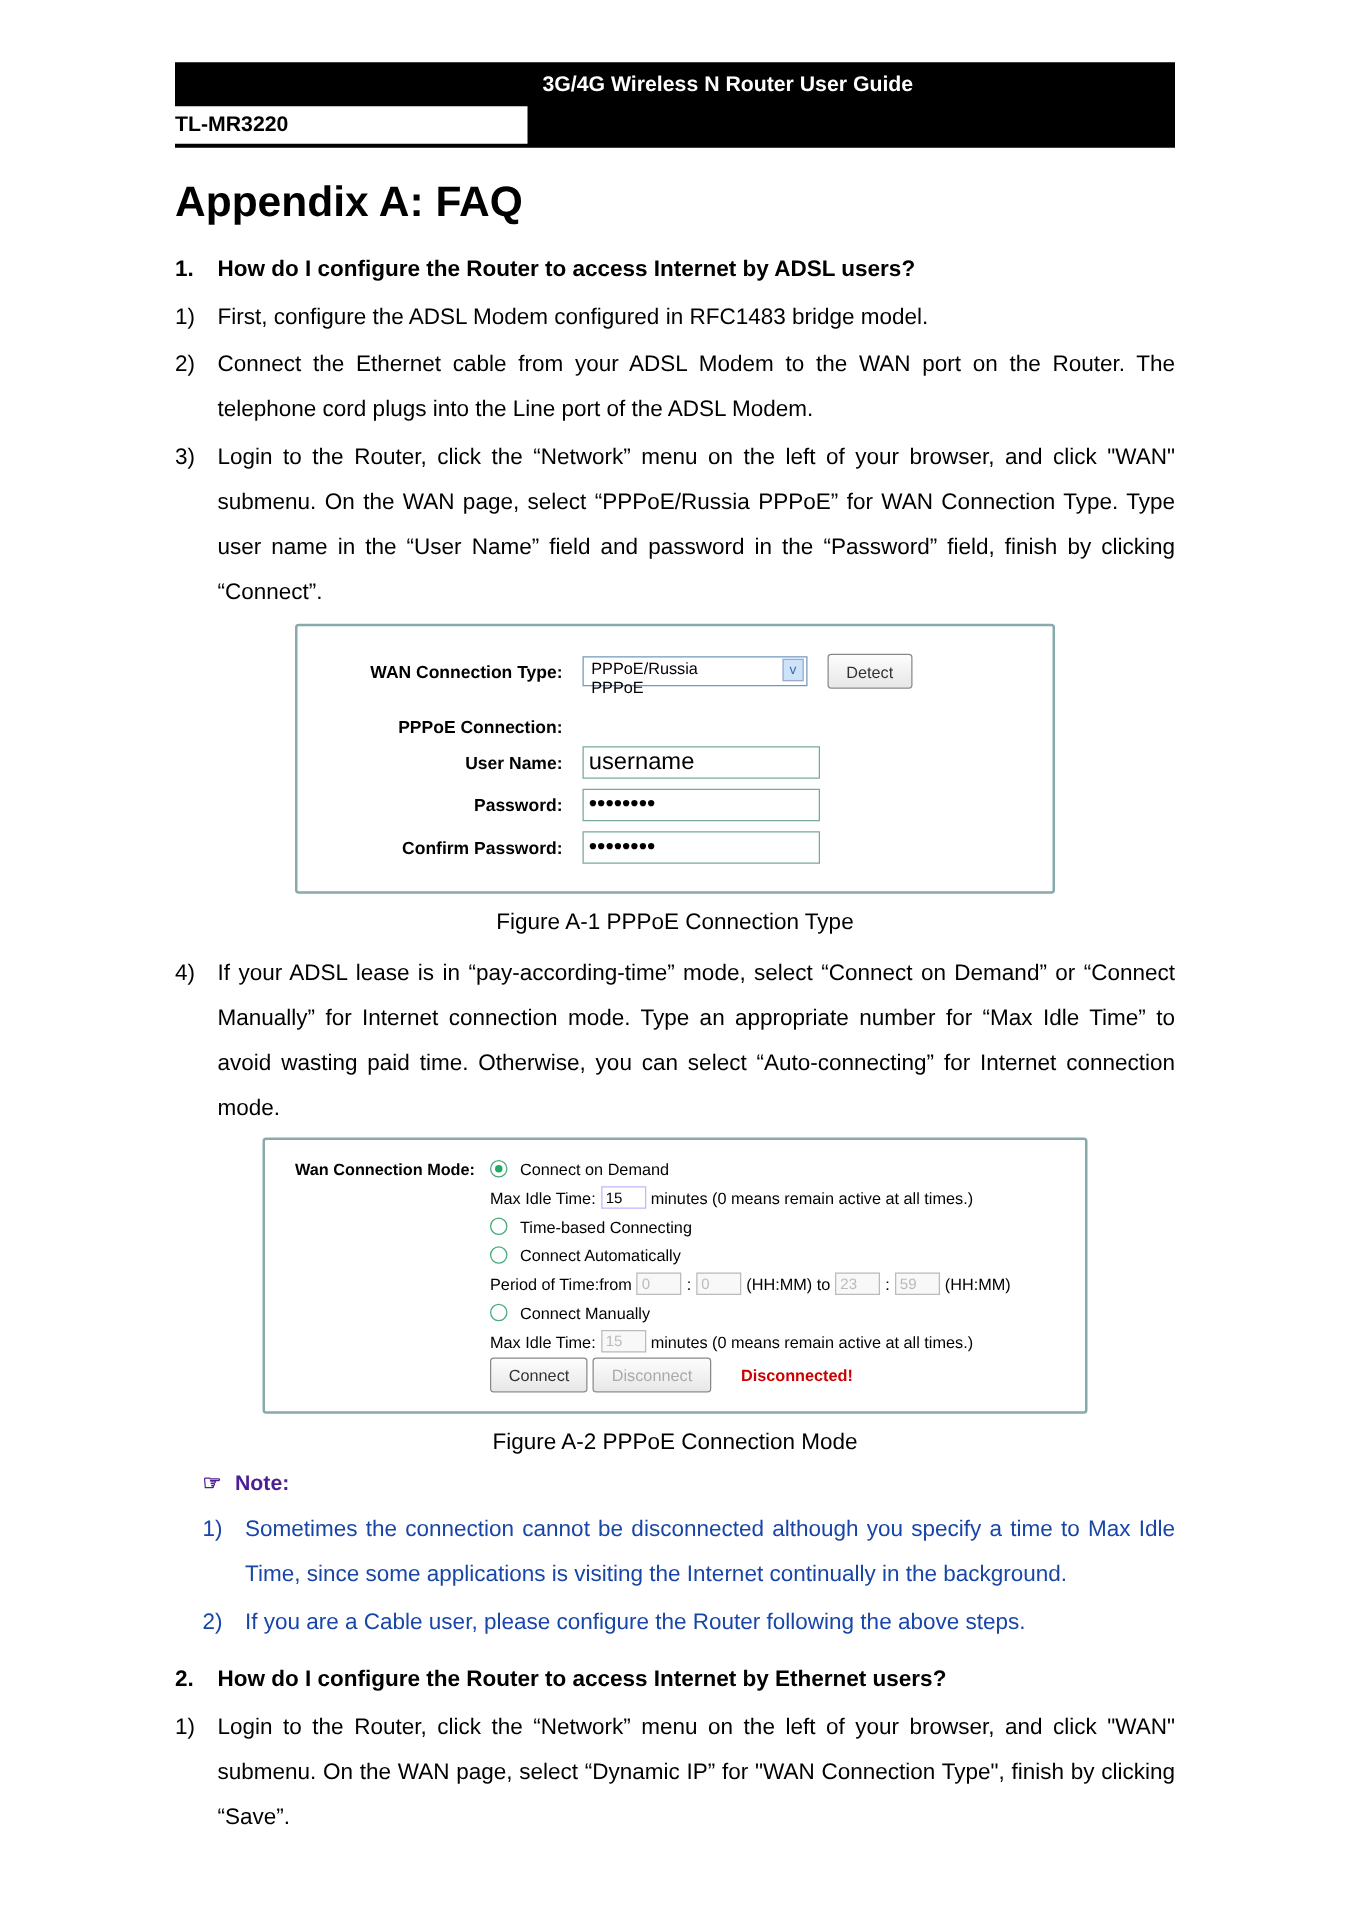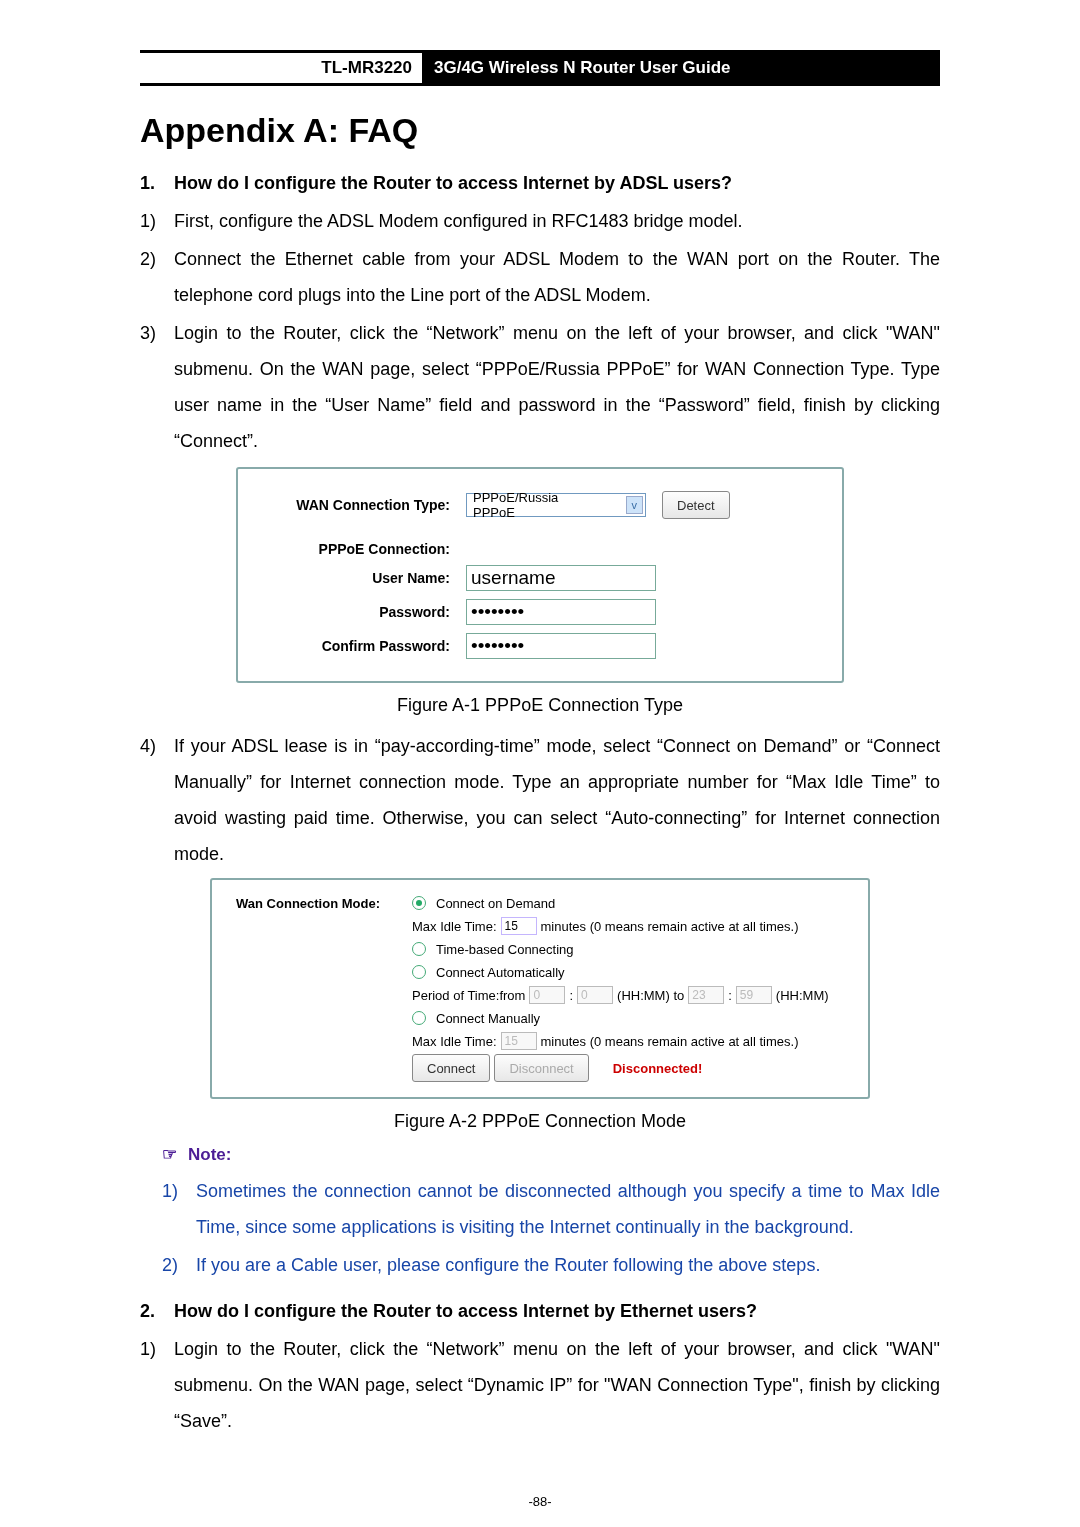--- a/index.html
+++ b/index.html
@@ -21,21 +21,21 @@
     display: flex;
     font-weight: bold;
     font-size: 17px;
     margin-bottom: 25px;
   }
   .header-left {
     background: #fff;
     color: #000;
     padding: 5px 10px 5px 0;
     flex: 0 0 auto;
-    text-align: right;
+    margin-top: 32px;
   }
   .header-right {
     padding: 5px 12px;
     flex: 1 1 auto;
   }
   h1 {
     font-size: 34px;
     margin: 0 0 15px 0;
   }
   .bold-q {
@@ -90,21 +90,20 @@
     font-size: 19px;
   }
   .select-box {
     border: 1px solid #7099c0;
     background: #fff;
     padding: 1px 2px 1px 6px;
     height: 20px;
     width: 170px;
     font-size: 13px;
     display: inline-flex;
-    align-items: center;
     justify-content: space-between;
     gap: 27px;
   }
   .select-arrow {
     background: #cde3f9;
     color: #3a6ea5;
     width: 16px;
     height: 16px;
     text-align: center;
     font-size: 11px;
@@ -129,21 +128,20 @@
     margin: 6px auto;
     padding: 10px 18px 12px 18px;
     width: 620px;
     font-size: 13px;
   }
   .fig2-row {
     display: flex;
     align-items: center;
     margin: 3px 0;
     min-height: 20px;
-    gap: 20px;
   }
   .fig2-label {
     width: 150px;
     text-align: right;
     font-weight: bold;
     padding-right: 12px;
     flex: 0 0 150px;
   }
   .fig2-body { flex: 1 1 auto; display: flex; align-items: center; gap: 4px; flex-wrap: nowrap; }
   .radio {

